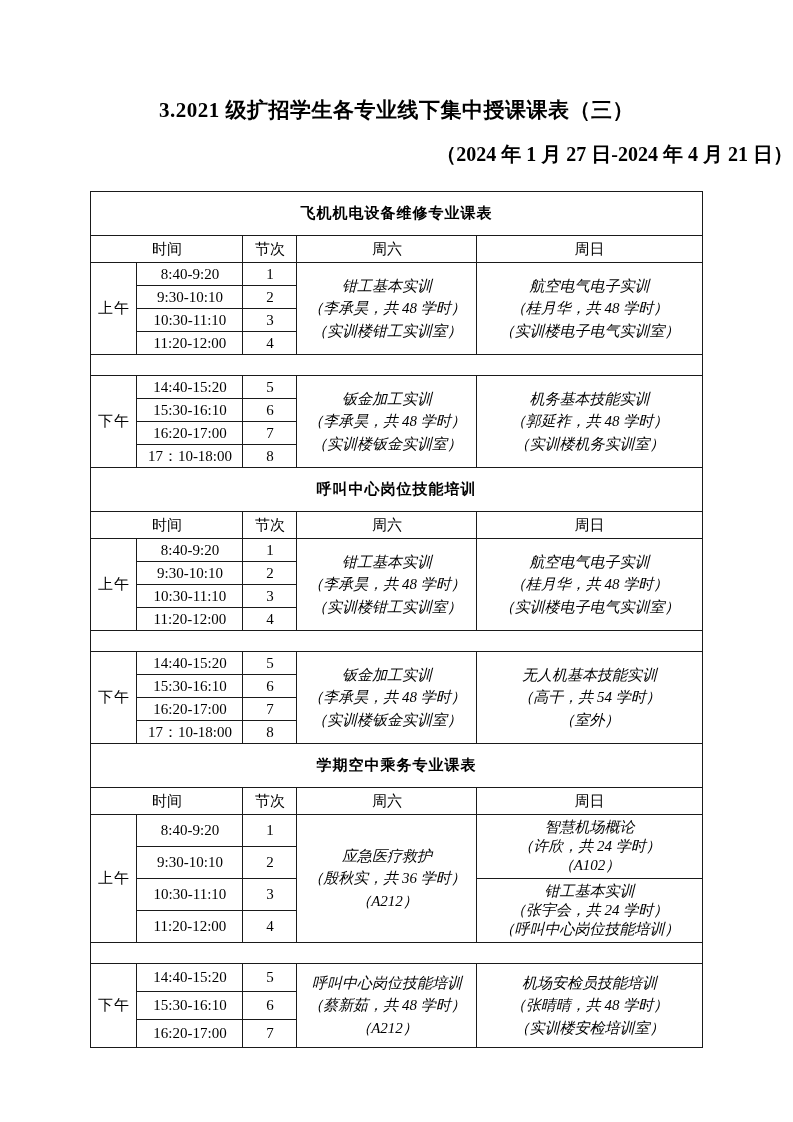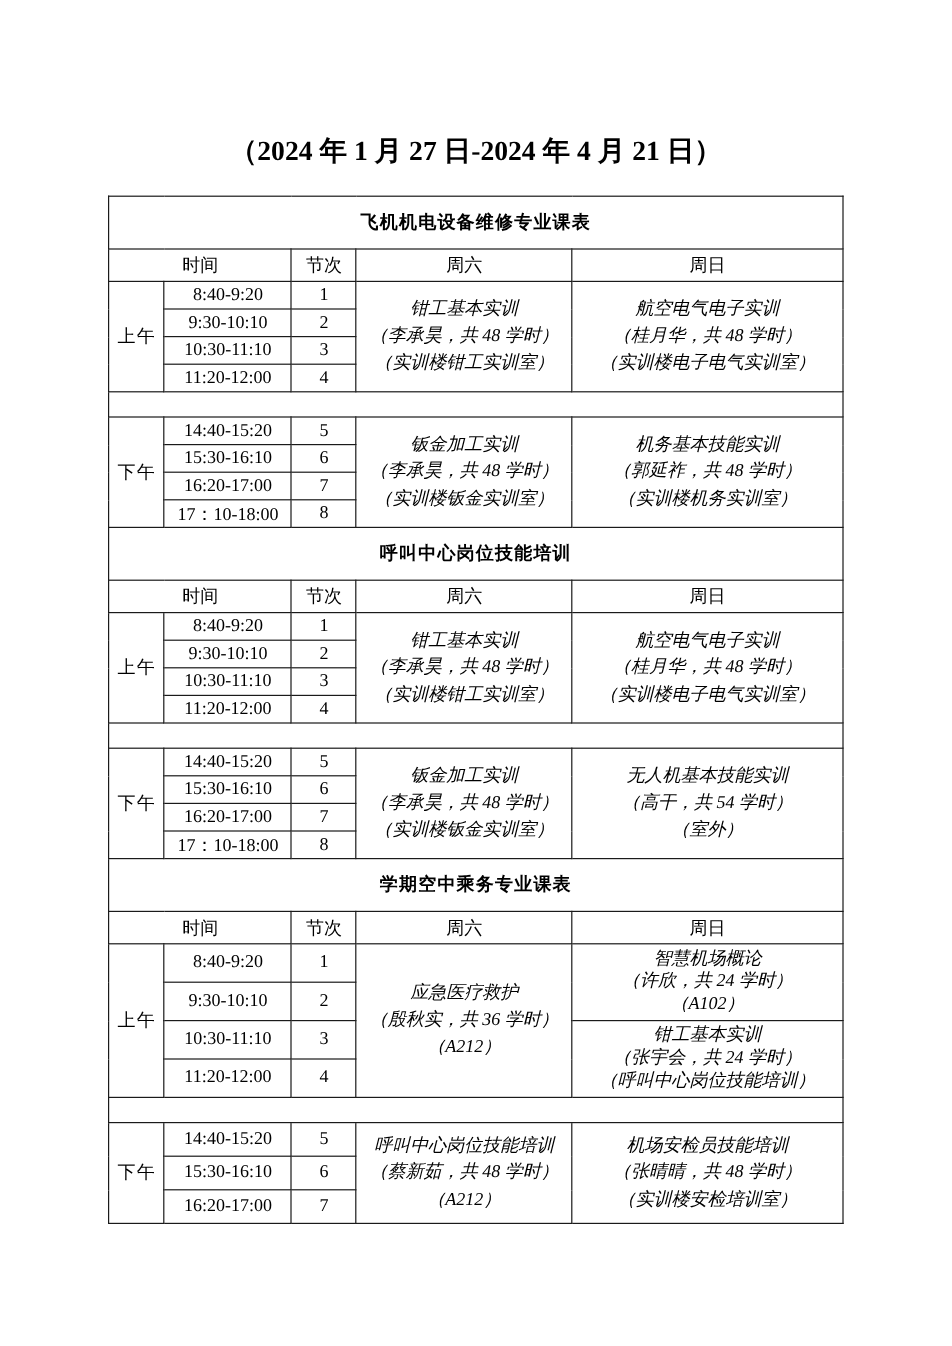--- a/index.html
+++ b/index.html
@@ -17,23 +17,23 @@
   }
   .content { padding-top: 96px; }
   .doc-title {
     text-align: center;
     font-weight: bold;
     font-size: 21px;
     line-height: 28px;
     letter-spacing: 0.5px;
   }
   .doc-subtitle {
-    text-align: center;
+    text-align: right;
     font-weight: bold;
-    font-size: 23px;
+    font-size: 20px;
     line-height: 26px;
     margin-top: 17px;
   }
   table.sched {
     border-collapse: collapse;
     table-layout: fixed;
     width: 611px;
     margin: 24px auto 0 auto;
     border: 1.5px solid #1a1a1a;
   }
@@ -59,20 +59,21 @@
   td.course { line-height: 1.5; font-style: italic; }
   td.course.tight { line-height: 1.28; }
   td.ampm { letter-spacing: 1px; }
 </style>
 </head>
 <body>
 
 <div class="page">
   <div class="content">
 
+    <div class="doc-title">3.2021 级扩招学生各专业线下集中授课课表（三）</div>
     <div class="doc-subtitle">（2024 年 1 月 27 日-2024 年 4 月 21 日）</div>
 
     <table class="sched">
       <colgroup>
         <col style="width:46px">
           <col style="width:106px">
           <col style="width:54px">
           <col style="width:180px">
           <col style="width:225px">
       </colgroup>

